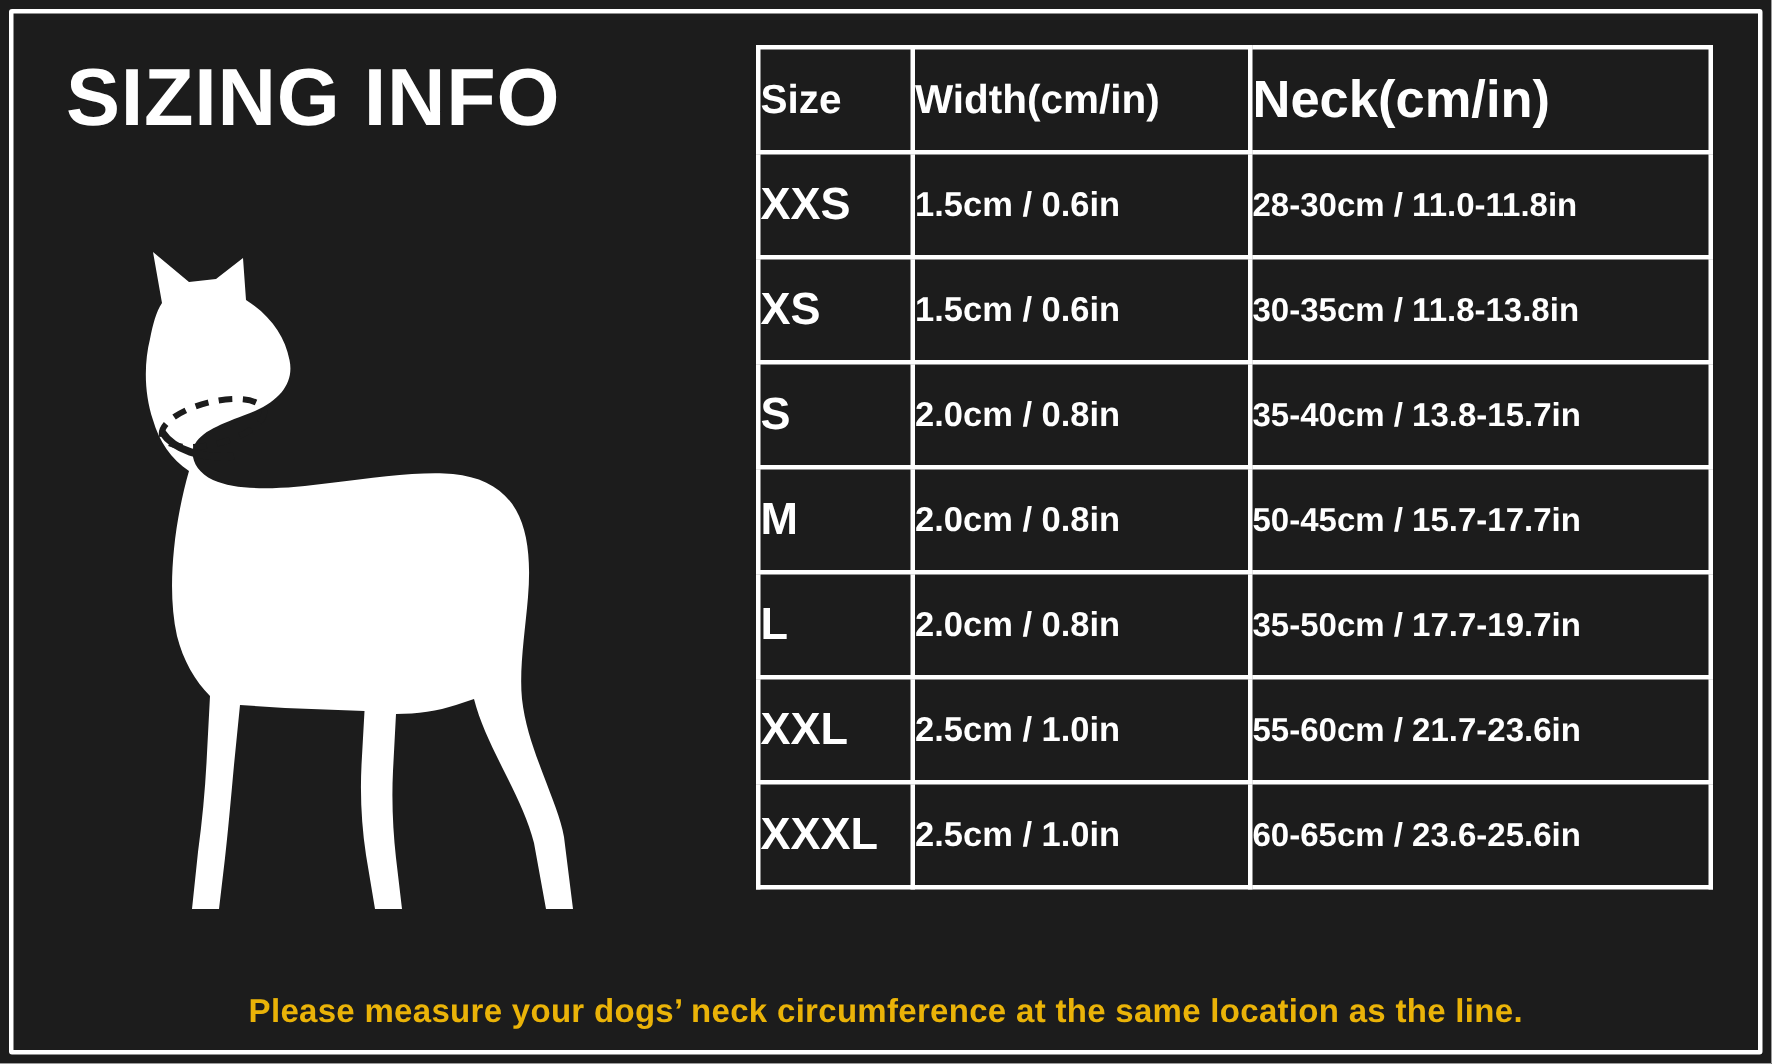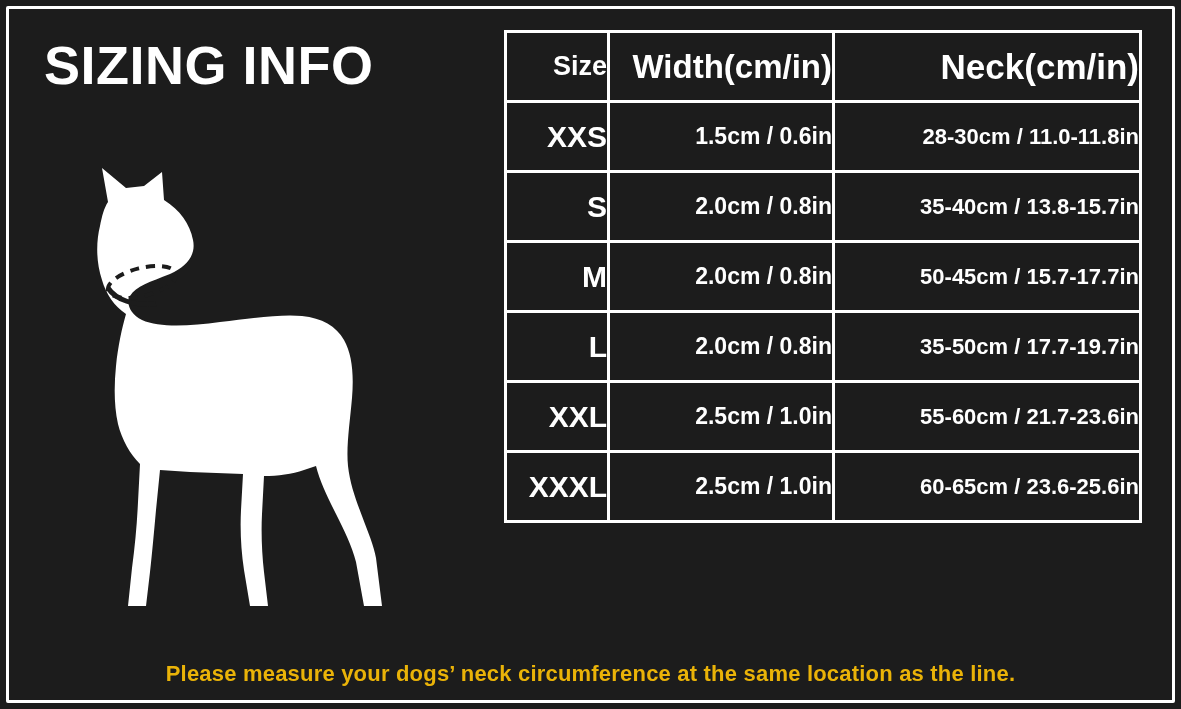--- a/index.html
+++ b/index.html
@@ -82,33 +82,33 @@
   }
   table.size-table {
     border-collapse: collapse;
     width: 635px;
     table-layout: fixed;
   }
   table.size-table th,
   table.size-table td {
     border: 3px solid #ffffff;
     color: #ffffff;
-    text-align: right;
+    text-align: left;
     background: #1c1c1c;
     padding: 0;
     height: 67px;
     vertical-align: middle;
     font-weight: bold;
   }
   col.c-size { width: 103px; }
   col.c-width { width: 225px; }
   col.c-neck  { width: 307px; }
 
   th.h-size  { font-size: 27px; }
-  th.h-width { font-size: 33px; }
+  th.h-width { font-size: 27px; }
   th.h-neck  { font-size: 35px; }
 
   td.t-size  { font-size: 30px; }
   td.t-width { font-size: 23px; }
   td.t-neck  { font-size: 22px; }
 
   
   .footer-note {
     position: absolute;
     left: 0;
@@ -203,20 +203,25 @@
           <th class="h-neck">Neck(cm/in)</th>
         </tr>
       </thead>
       <tbody>
         <tr>
           <td class="t-size">XXS</td>
           <td class="t-width">1.5cm / 0.6in</td>
           <td class="t-neck">28-30cm / 11.0-11.8in</td>
         </tr>
         <tr>
+          <td class="t-size">XS</td>
+          <td class="t-width">1.5cm / 0.6in</td>
+          <td class="t-neck">30-35cm / 11.8-13.8in</td>
+        </tr>
+        <tr>
           <td class="t-size">S</td>
           <td class="t-width">2.0cm / 0.8in</td>
           <td class="t-neck">35-40cm / 13.8-15.7in</td>
         </tr>
         <tr>
           <td class="t-size">M</td>
           <td class="t-width">2.0cm / 0.8in</td>
           <td class="t-neck">50-45cm / 15.7-17.7in</td>
         </tr>
         <tr>

